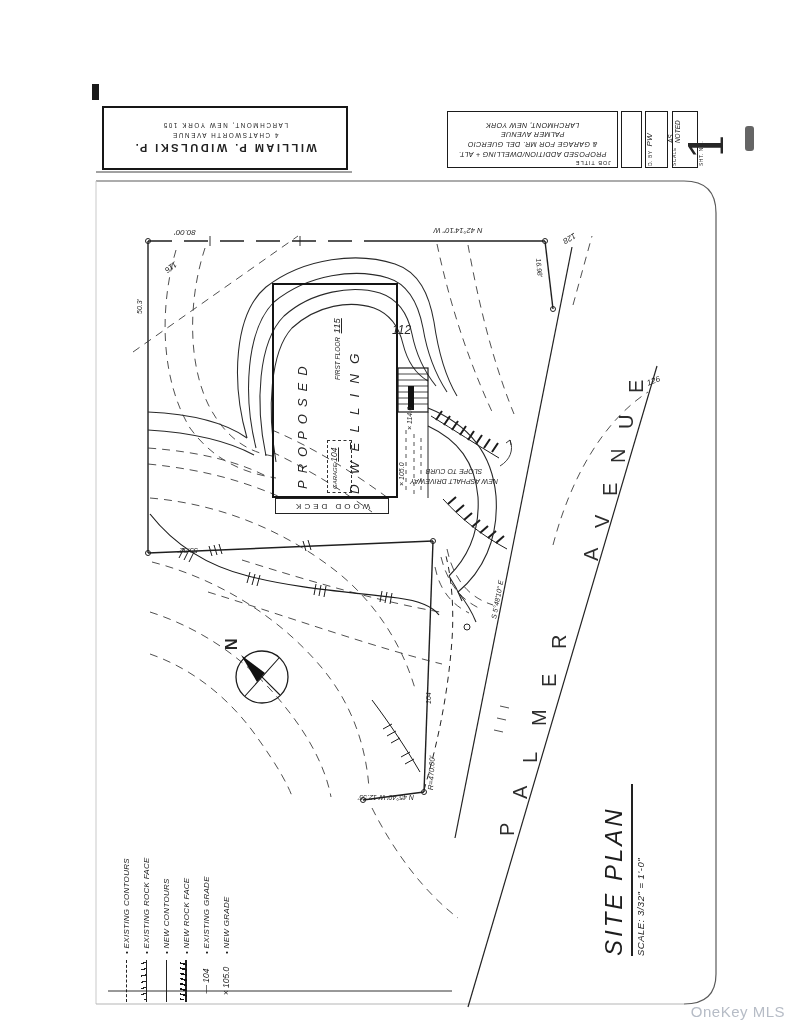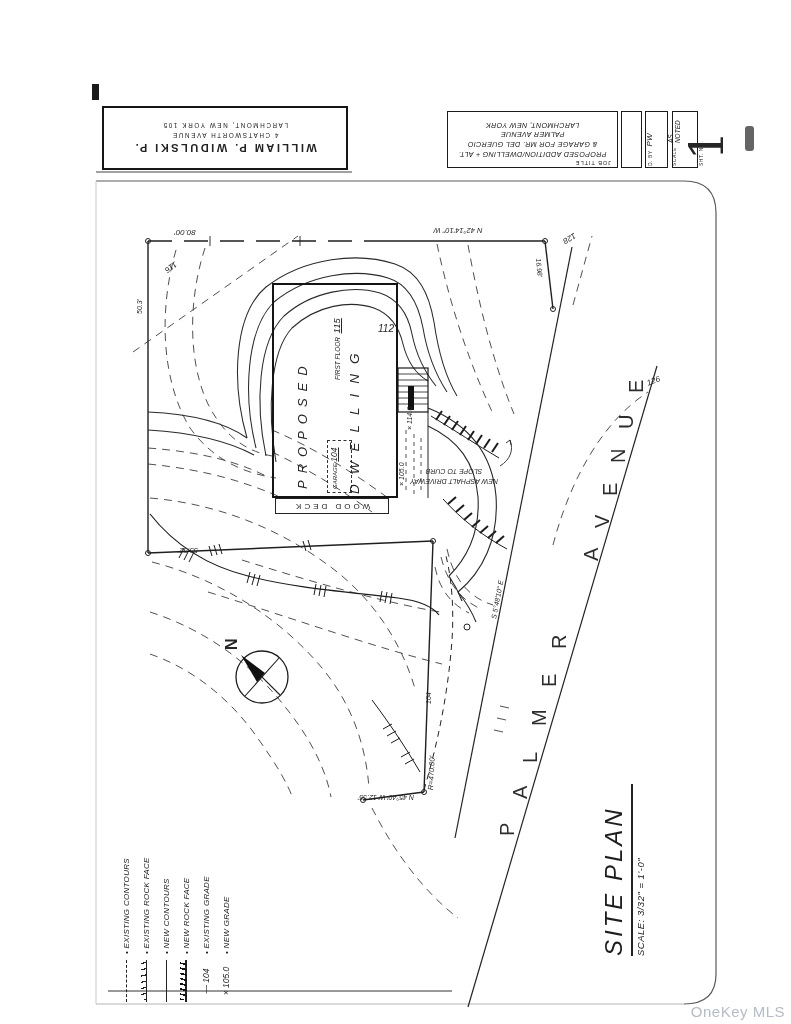--- a/index.html
+++ b/index.html
@@ -242,21 +242,21 @@
   <div class="lbl hand flip" style="left:150px;top:228px;width:70px;font-size:8px;text-align:center;">80.00'</div>
   <div class="lbl hand flip" style="left:398px;top:226px;width:120px;font-size:7.5px;text-align:center;">N 42°14'10" W</div>
   <div class="lbl hand" style="left:542px;top:258px;font-size:7px;transform:rotate(85deg);">16.98'</div>
   <div class="lbl hand r90" style="left:136px;top:314px;font-size:7px;">50.3'</div>
   <div class="lbl hand flip" style="left:158px;top:546px;width:60px;font-size:7.5px;text-align:center;">55.52'</div>
   <div class="lbl hand flip" style="left:336px;top:794px;width:100px;font-size:7px;text-align:center;">N 45°40' W  12.55'</div>
   <div class="lbl hand" style="left:427px;top:790px;font-size:7.5px;transform:rotate(-87deg);">R=470.00'</div>
   <div class="lbl hand" style="left:490px;top:618px;font-size:7px;transform:rotate(-79deg);">S 5°48'10" E</div>
 
   <div class="lbl hand" style="left:178px;top:266px;font-size:8px;transform:rotate(143deg);">116</div>
-  <div class="lbl hand" style="left:378px;top:324px;font-size:10px;">112</div>
+  <div class="lbl hand" style="left:392px;top:324px;font-size:12px;">112</div>
   <div class="lbl hand" style="left:577px;top:238px;font-size:8px;transform:rotate(150deg);">128</div>
   <div class="lbl hand" style="left:646px;top:380px;font-size:8px;transform:rotate(-20deg);">126</div>
   <div class="lbl hand r90" style="left:425px;top:704px;font-size:7px;">104</div>
 
   <div class="lbl r90" style="left:224px;top:650px;font-size:16px;font-weight:bold;">N</div>
 
   <span class="street" style="left:496px;top:836px;">P</span>
   <span class="street" style="left:509px;top:799px;">A</span>
   <span class="street" style="left:519px;top:763px;">L</span>
   <span class="street" style="left:528px;top:726px;">M</span>

